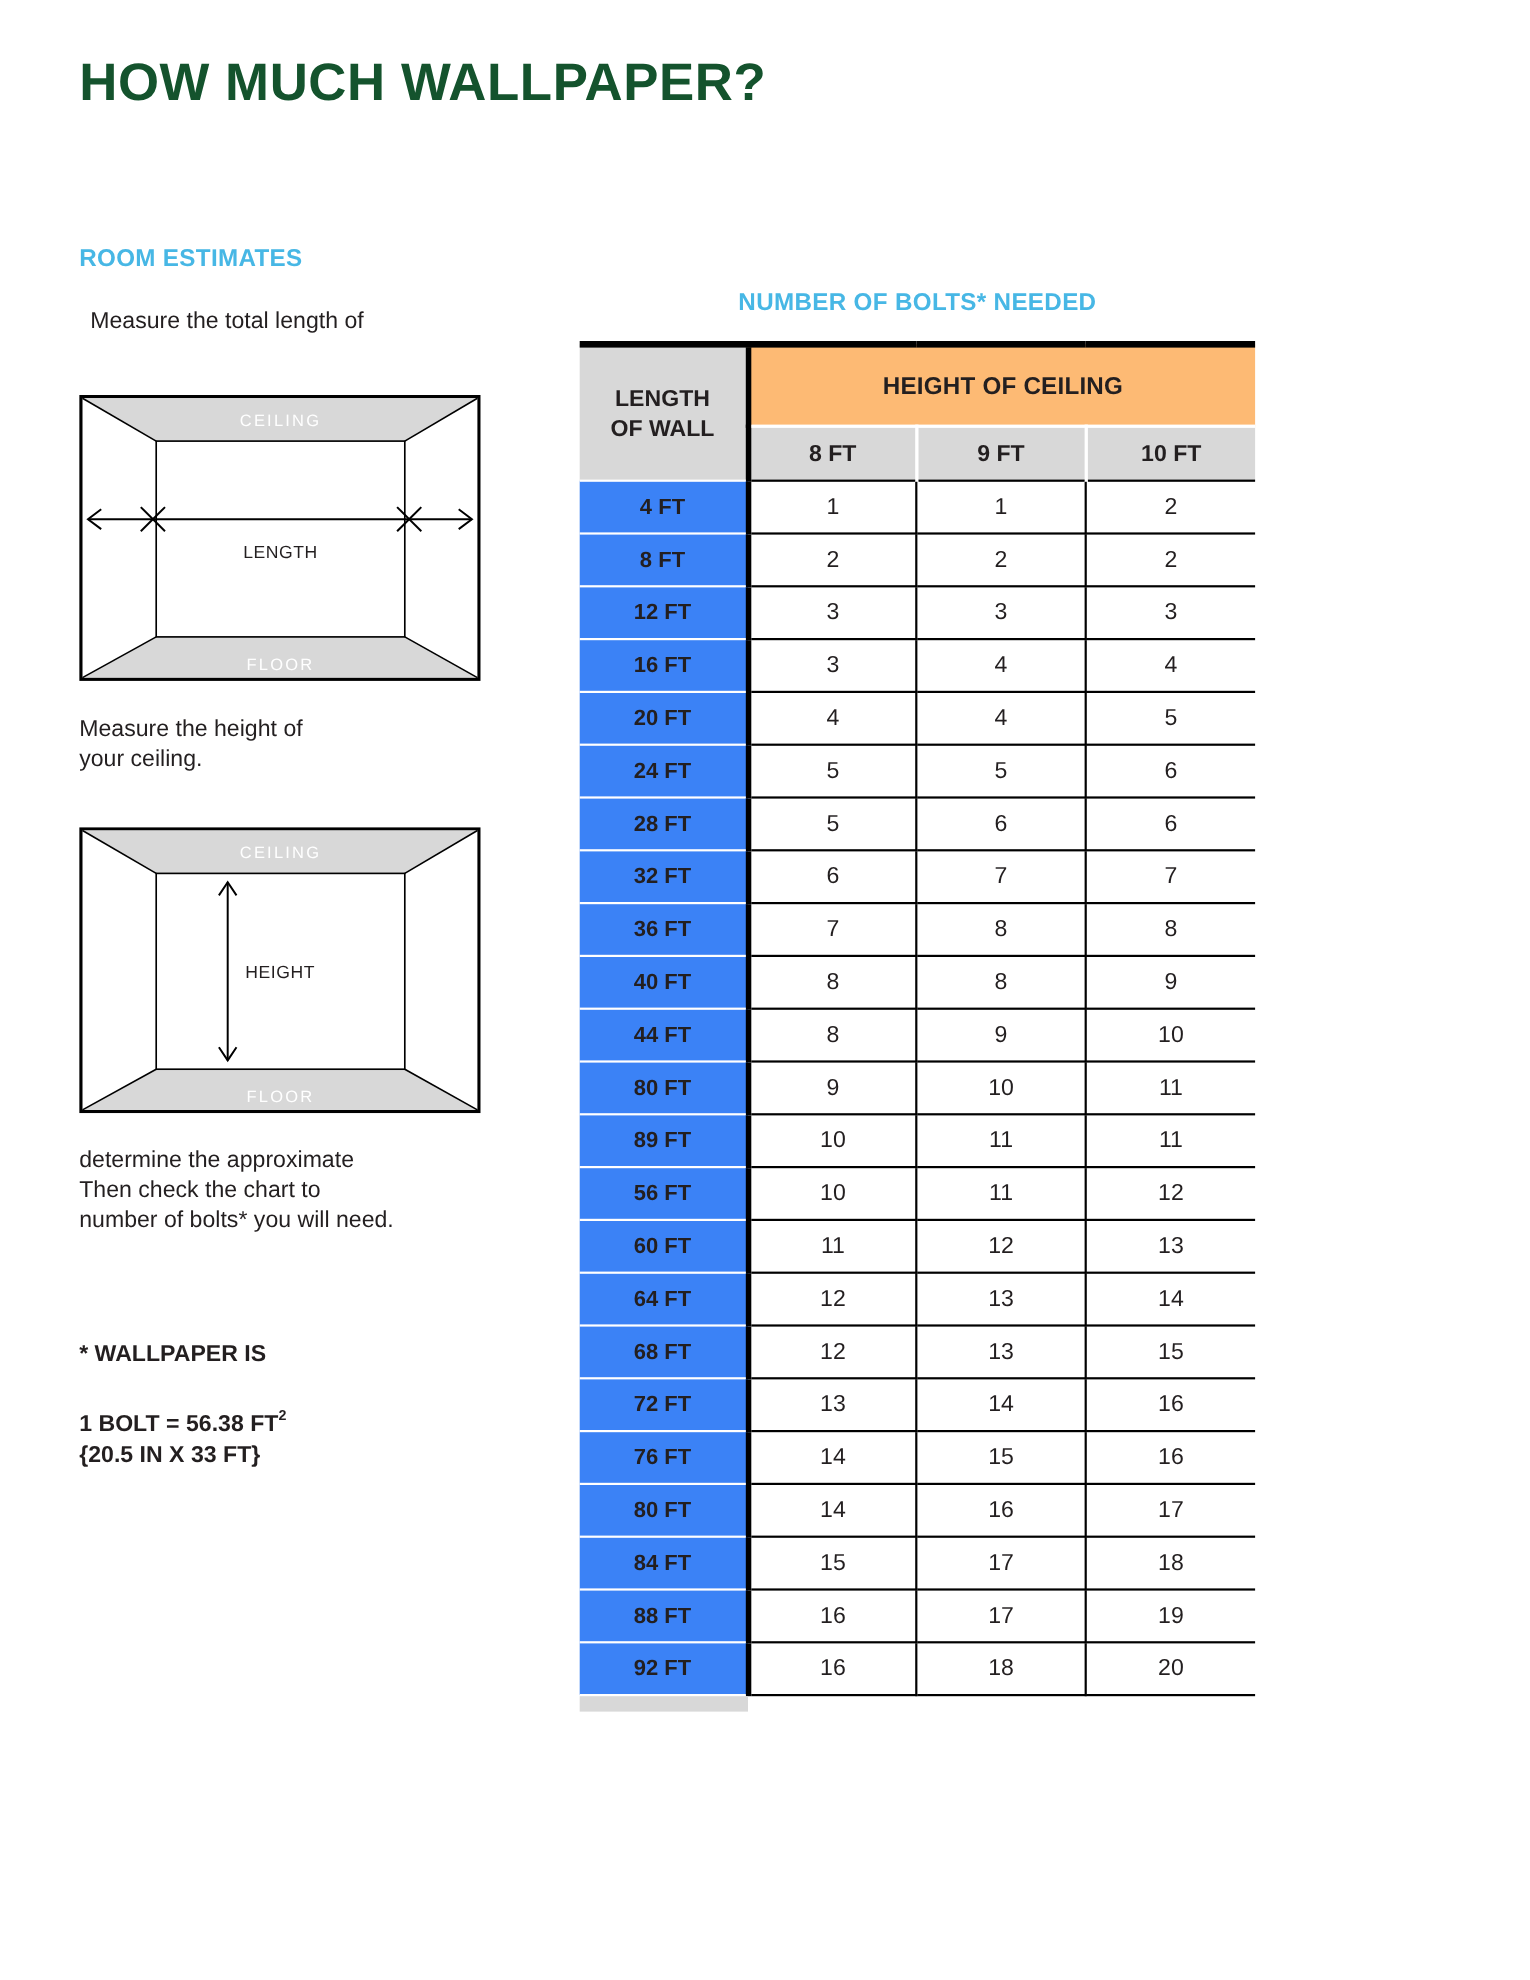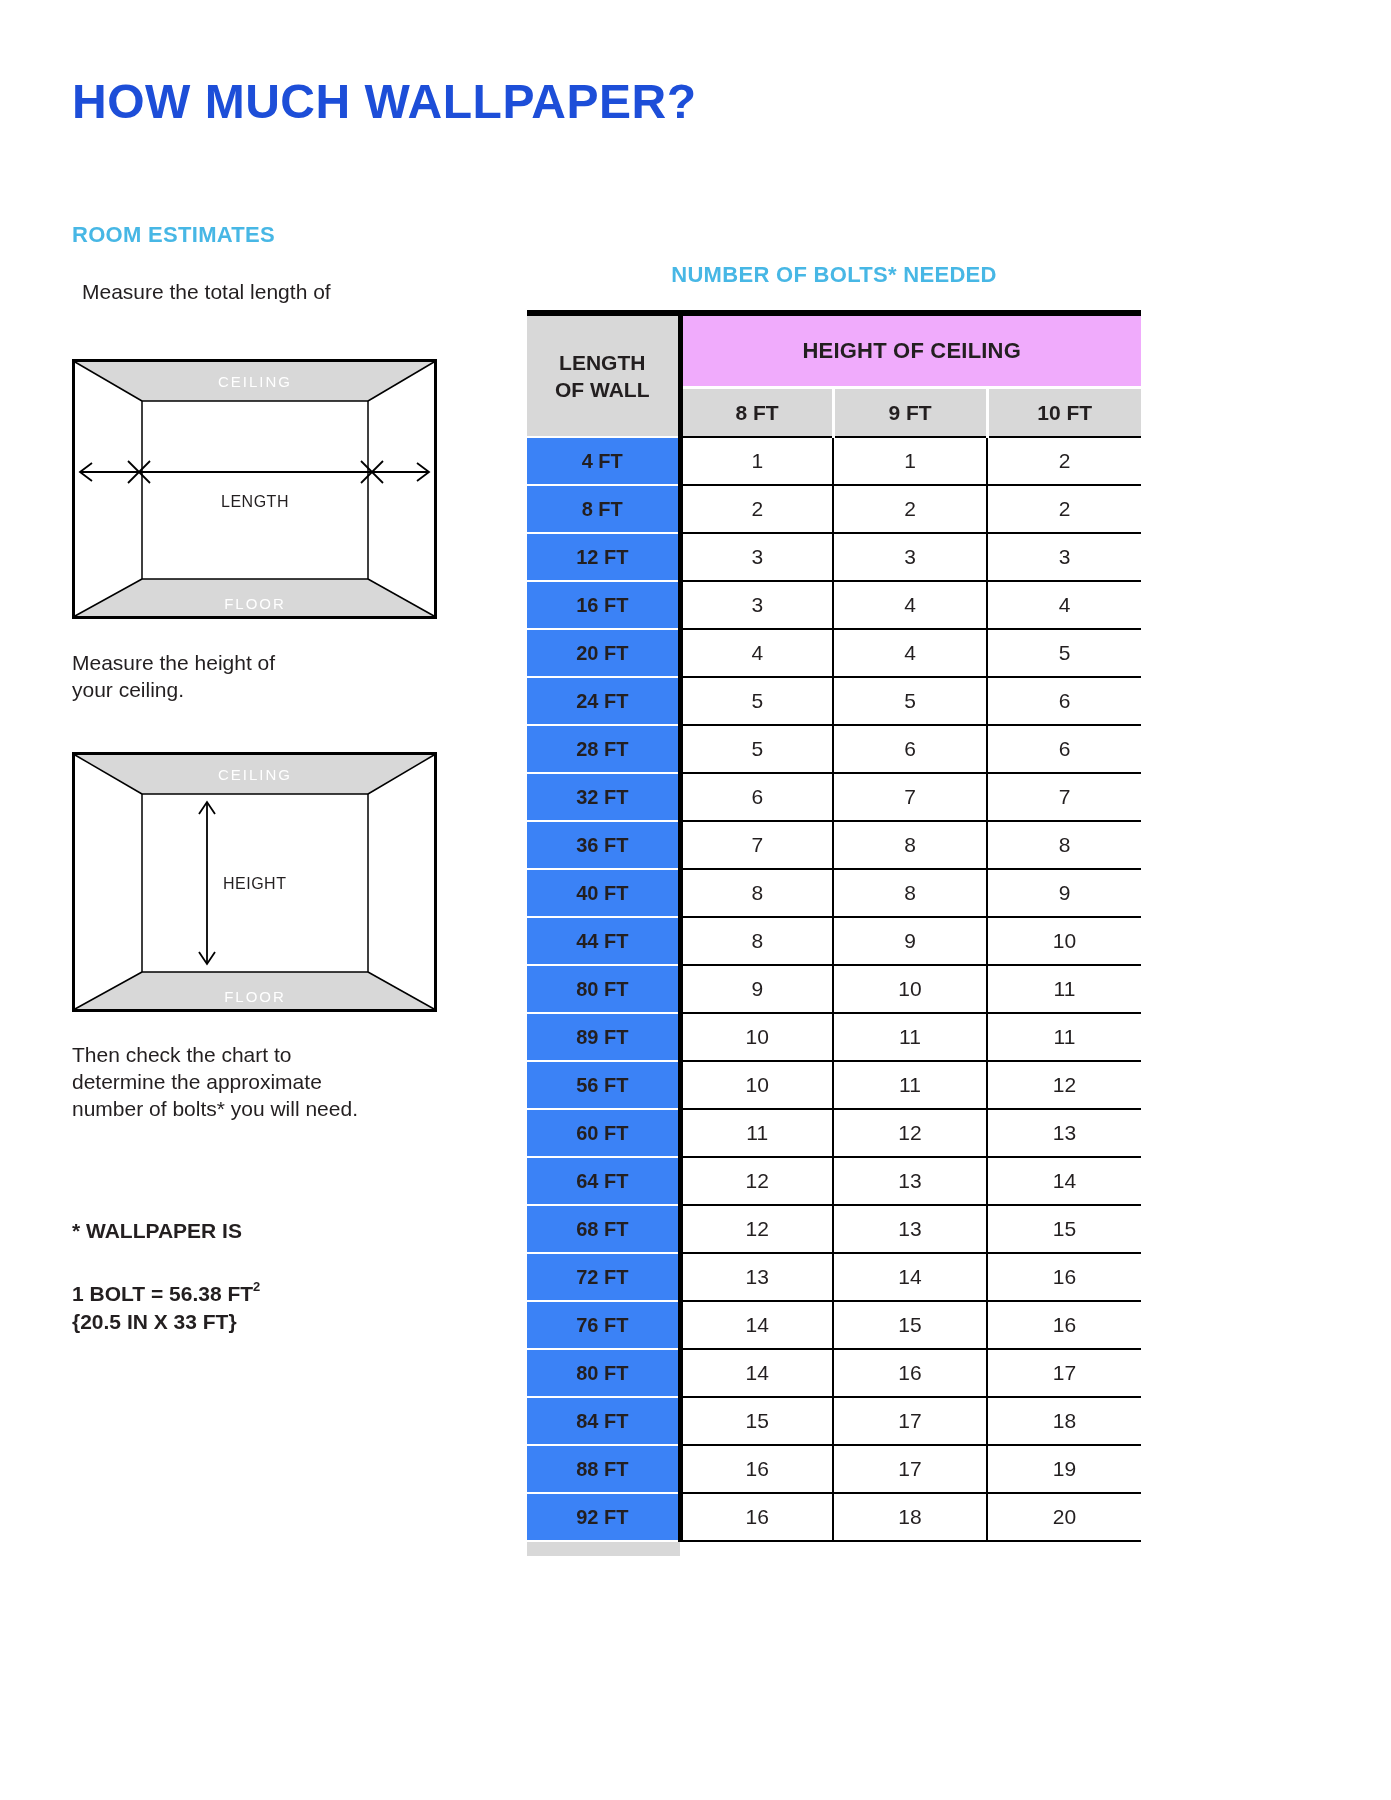--- a/index.html
+++ b/index.html
@@ -8,25 +8,25 @@
     width: 1391px;
     height: 1800px;
     background: #ffffff;
     font-family: "Liberation Sans", sans-serif;
     color: #231f20;
     overflow: hidden;
   }
   .title {
     position: absolute;
     left: 72px;
-    top: 74px;
+    top: 48px;
     margin: 0;
     font-size: 48px;
     font-weight: bold;
-    color: #1d4ed8;
+    color: #14532d;
     letter-spacing: 0.5px;
   }
   .left-col {
     position: absolute;
     left: 72px;
     top: 222px;
     width: 380px;
   }
   .section-heading {
     margin: 0;
@@ -87,21 +87,21 @@
   .corner {
     background: #d8d8d8;
     border-right: 5px solid #000;
     border-bottom: 2px solid #fff;
     font-weight: bold;
     font-size: 21px;
     line-height: 27px;
   }
   .corner span { display: block; }
   .group {
-    background: #f0abfc;
+    background: #fdba74;
     border-left: 5px solid #000;
     border-bottom: 3px solid #fff;
     font-weight: bold;
     font-size: 22px;
     height: 70px;
     letter-spacing: 0.2px;
   }
   .sub {
     background: #d8d8d8;
     border-left: 3px solid #fff;
@@ -197,22 +197,22 @@
         <line x1="135" y1="50" x2="135" y2="212"></line>
         <polyline points="127,62 135,50 143,62"></polyline>
         <polyline points="127,200 135,212 143,200"></polyline>
       </g>
       <text class="svg-label-white" x="183" y="28" text-anchor="middle">CEILING</text>
       <text class="svg-label-white" x="183" y="250" text-anchor="middle">FLOOR</text>
       <text class="svg-label-dark" x="151" y="137" text-anchor="start">HEIGHT</text>
     </svg>
 
     <p class="para p3">
+      <span>determine the approximate</span>
       <span>Then check the chart to</span>
-      <span>determine the approximate</span>
       <span>number of bolts* you will need.</span>
     </p>
 
     <p class="note">
       <span class="line1">* WALLPAPER IS</span>
     </p>
 
     <p class="bolt">
       <span class="blk"><span>1 BOLT = 56.38 FT</span><sup>2</sup></span>
       <span class="blk">{20.5 IN X 33 FT}</span>

